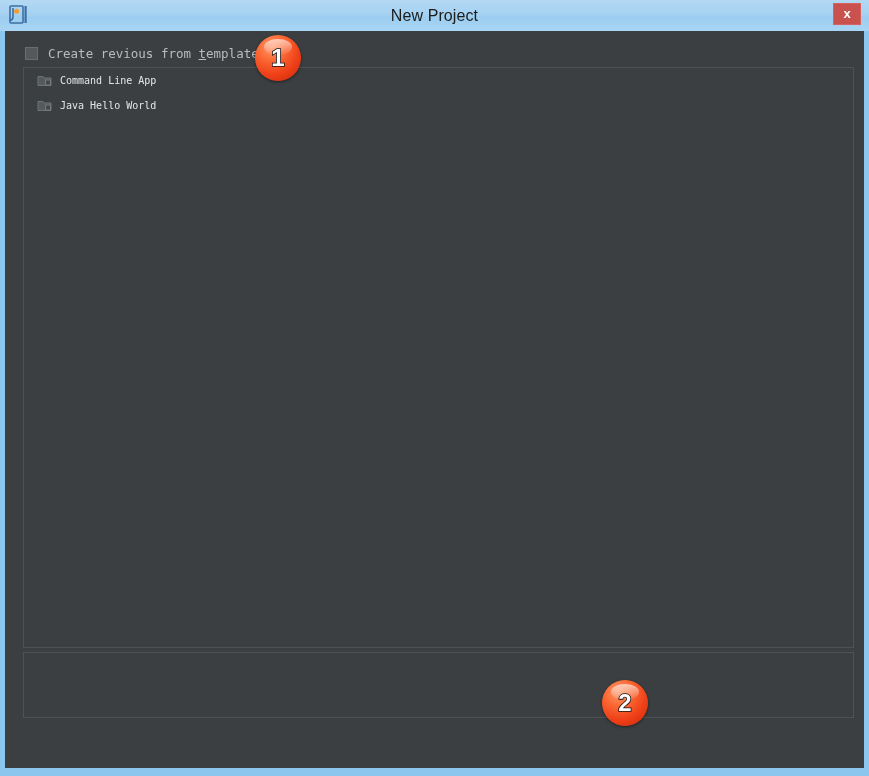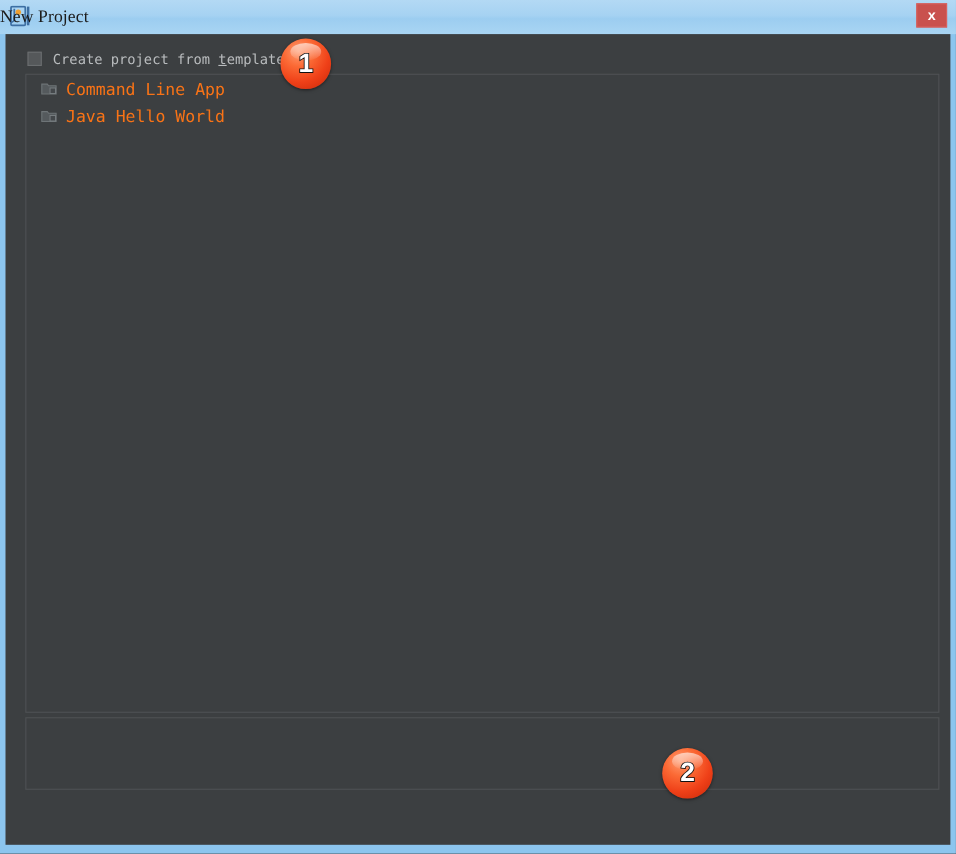--- a/index.html
+++ b/index.html
@@ -36,21 +36,22 @@
     position: absolute;
     left: 9px; top: 5px;
     width: 20px; height: 20px;
   }
   #title-text {
     position: absolute;
     left: 0; top: 0;
     width: 869px;
     height: 31px;
     line-height: 31px;
-    font-family: Liberation Serif, serif;
+    text-align: center;
+    font-family: Liberation Sans, sans-serif;
     font-size: 16px;
     color: #1c1c1c;
     letter-spacing: 0.1px;
   }
   #close-button {
     position: absolute;
     right: 8px; top: 3px;
     width: 28px; height: 22px;
     background: #c9514e;
     border: 1px solid #d8615e;
@@ -117,22 +118,22 @@
     padding-left: 13px;
     cursor: pointer;
   }
   .item-icon {
     width: 16px; height: 16px;
     margin-right: 7px;
     flex: 0 0 auto;
   }
   .item-label {
     font-family: "DejaVu Sans Mono", monospace;
-    font-size: 15px;
-    color: #f97316;
+    font-size: 10px;
+    color: #e5e5e5;
     white-space: pre;
   }
 
   
   #description-panel {
     position: absolute;
     left: 18px; top: 621px;
     width: 831px;
     height: 66px;
     background: #3c3f41;
@@ -236,21 +237,21 @@
 
     <div id="title-text">New Project</div>
 
     <div id="close-button">x</div>
   </div>
 
   <div id="dialog-body">
 
     <div id="template-row">
       <span id="template-checkbox"></span>
-      <span id="template-label"><span>Create project from </span><span class="mn">t</span><span>emplate</span></span>
+      <span id="template-label"><span>Create revious from </span><span class="mn">t</span><span>emplate</span></span>
     </div>
 
     <div id="list-panel">
 
       <div class="list-item">
         <span class="item-icon">
           <svg width="16" height="16" viewBox="0 0 16 16">
             <path d="M1 3.5 h5 l1.2 1.5 H14 v7.5 H1 Z" fill="#555a5d" stroke="#6e7477" stroke-width="1"></path>
             <rect x="8.5" y="7" width="5" height="5" fill="#44484b" stroke="#777d80" stroke-width="0.9"></rect>
           </svg>

